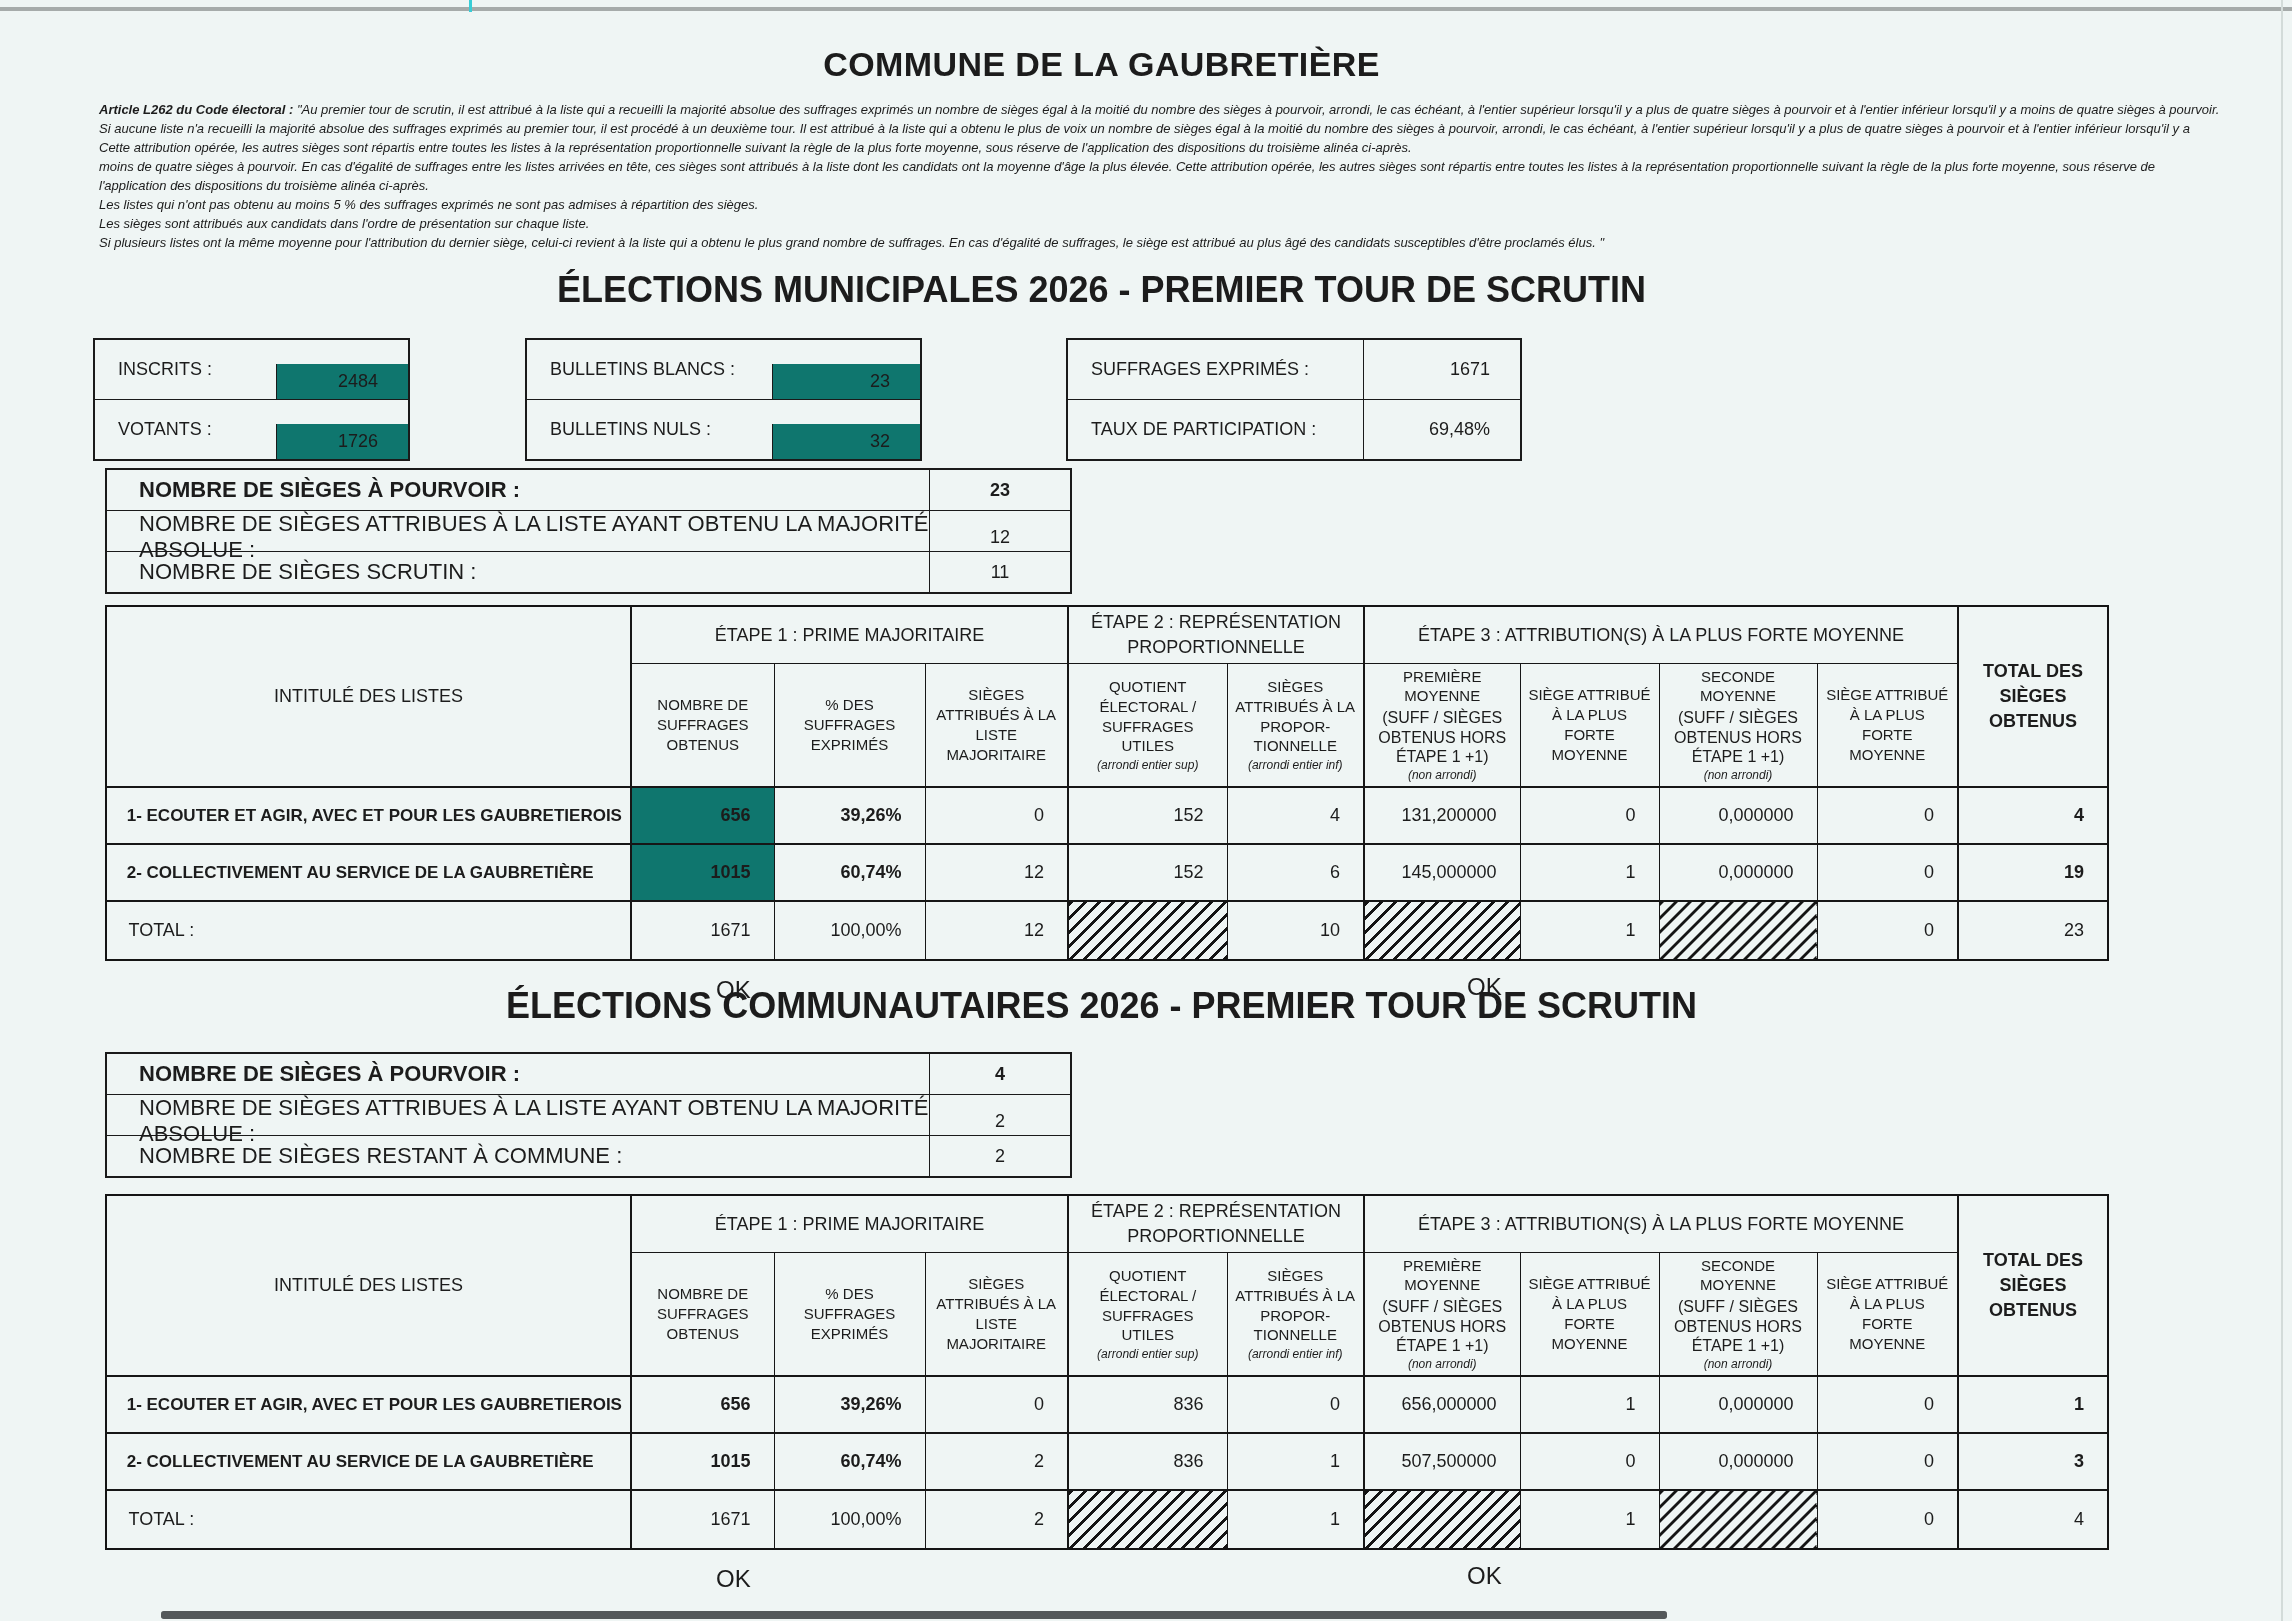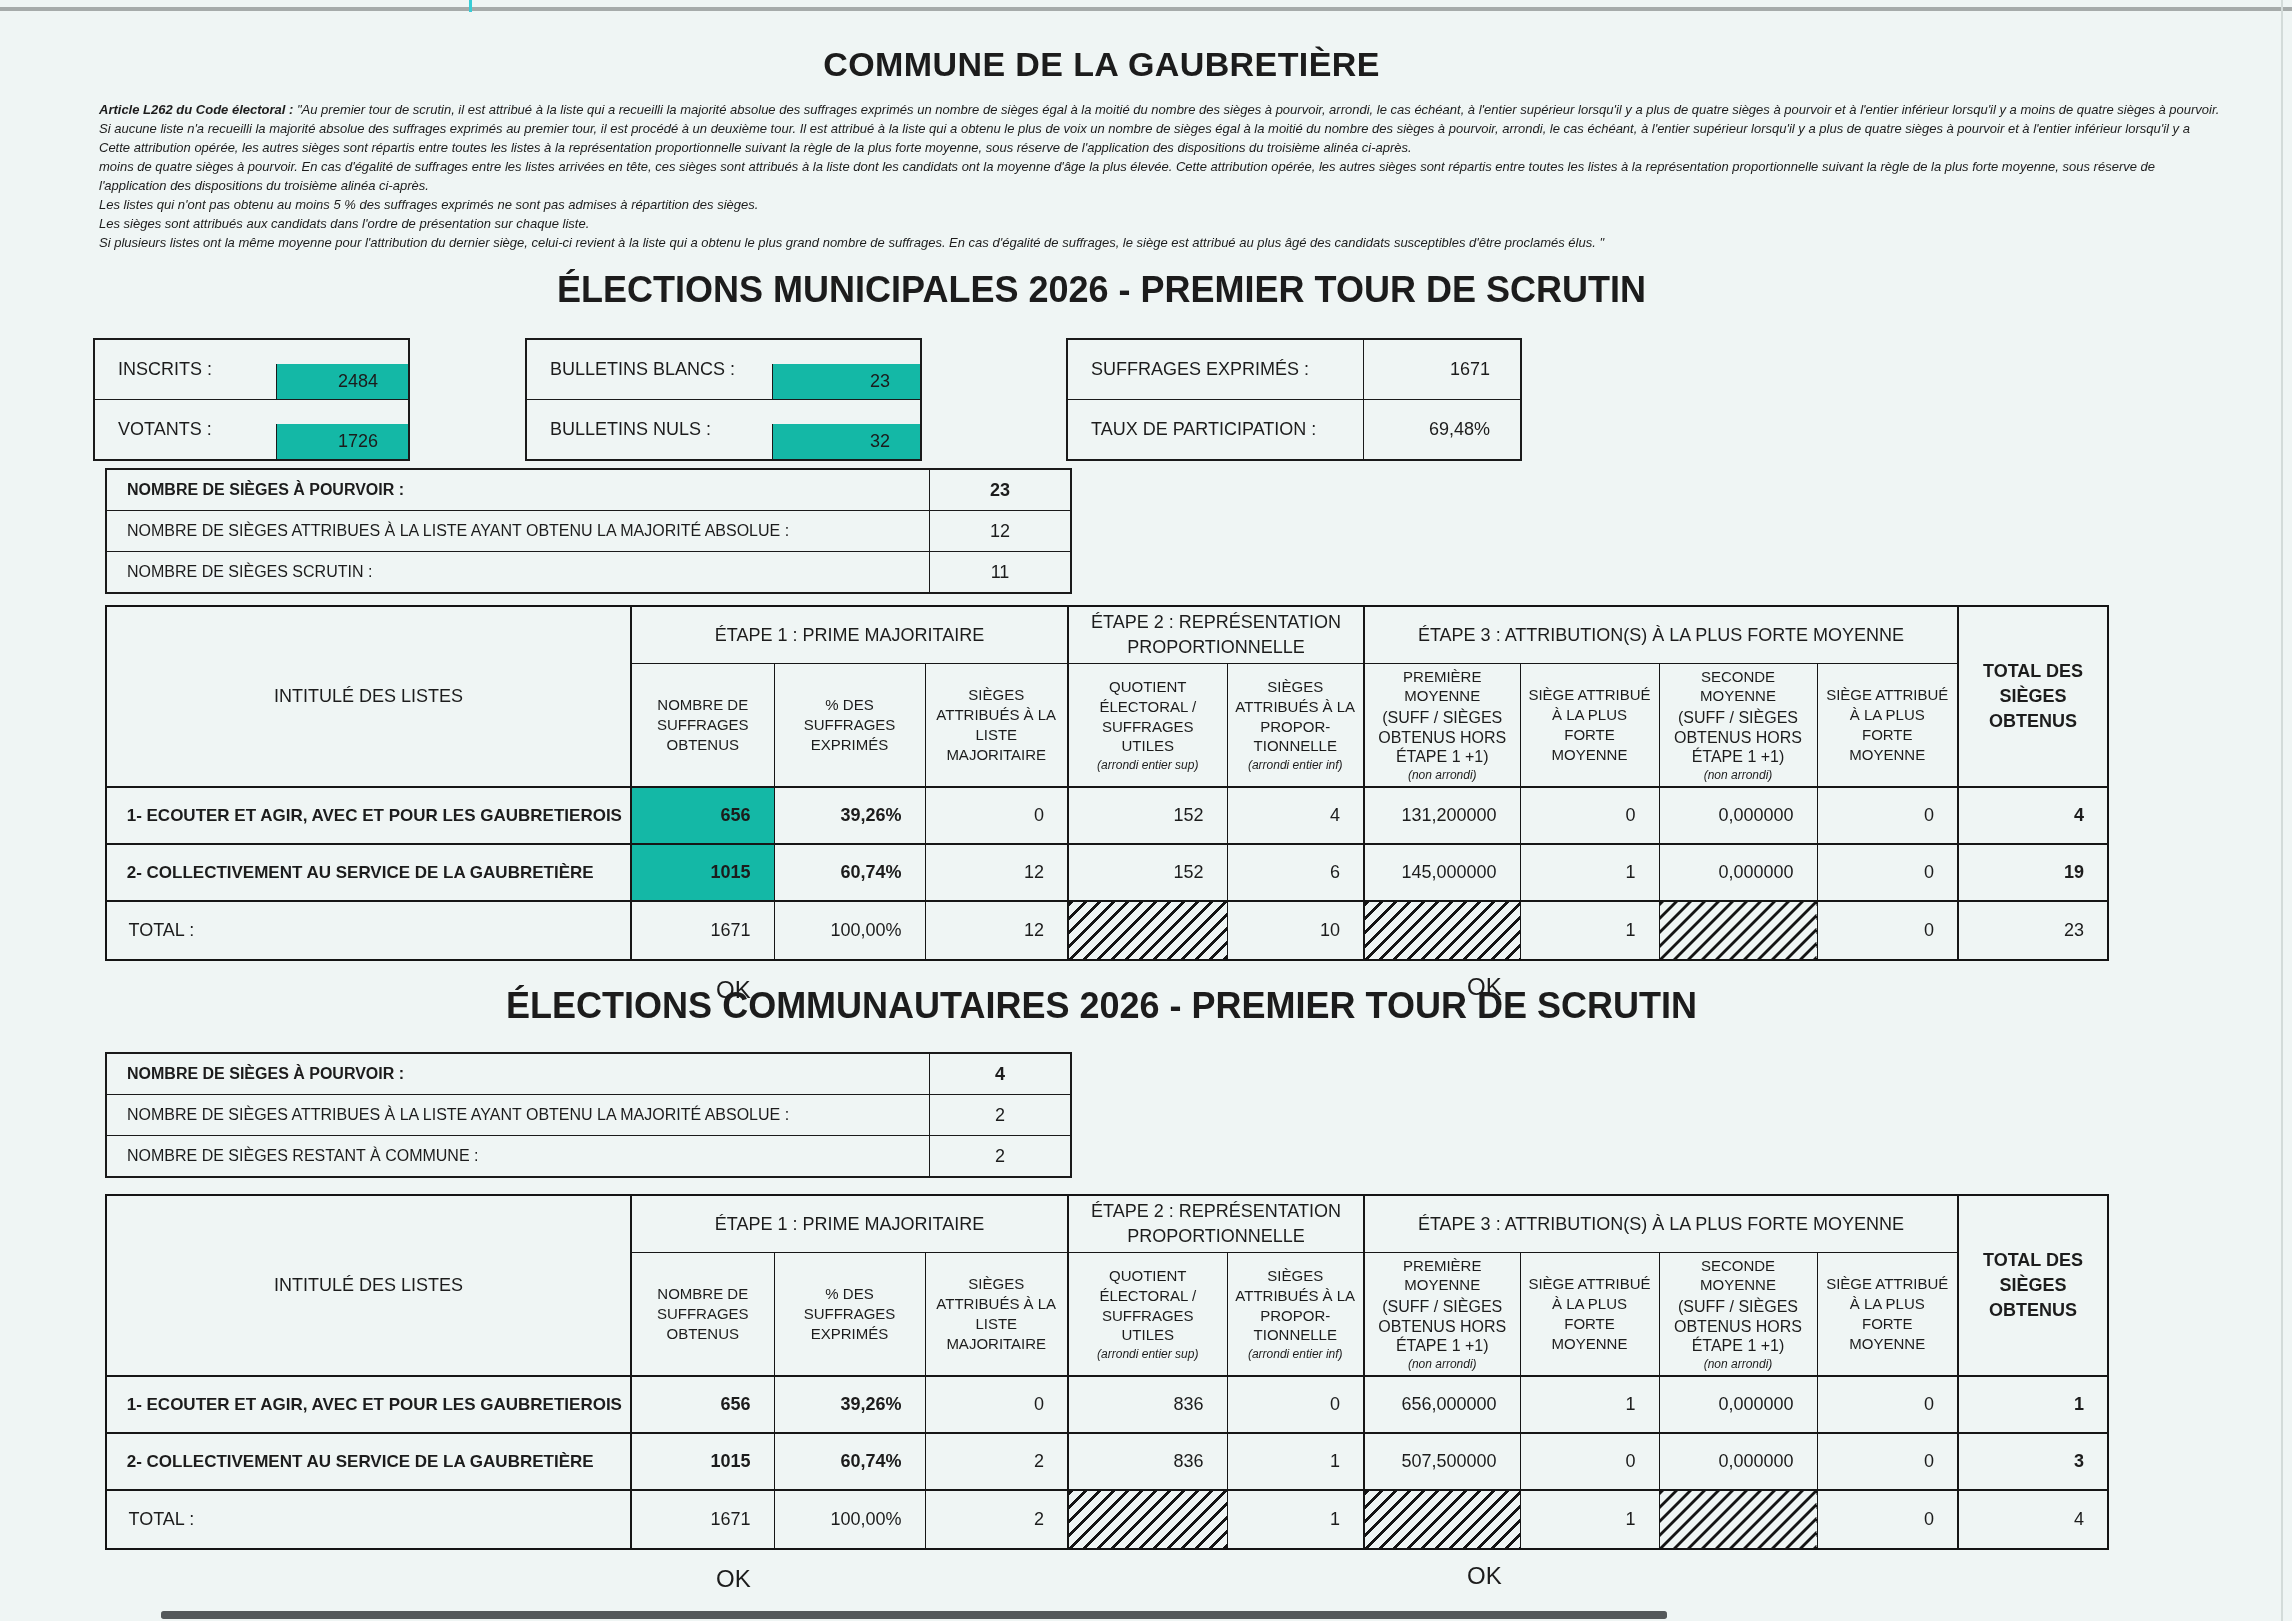--- a/index.html
+++ b/index.html
@@ -18,27 +18,27 @@
 
   .legal{left:99px;top:100px;font-size:13px;font-style:italic;line-height:19px;white-space:nowrap;}
   .legal .lb{font-weight:bold;}
 
   
   .statbox{border:2.7px solid #1a1a1a;}
   .stat-row{display:grid;grid-template-columns:1fr var(--vw);height:59px;}
   .stat-row + .stat-row{border-top:1.8px solid #1a1a1a;}
   .stat-label{display:flex;align-items:center;padding-left:23px;font-size:18px;}
   .stat-value{display:flex;align-items:center;justify-content:flex-end;padding-right:30px;font-size:18px;border-left:1.8px solid #1a1a1a;}
-  .tan{background:#14b8a6;margin-top:24px;}
+  .tan{background:#0f766e;margin-top:24px;}
 
   
   .sbox{border:2.7px solid #1a1a1a;width:963px;}
   .sbox-row{display:grid;grid-template-columns:1fr 141px;height:40px;}
   .sbox-row + .sbox-row{border-top:1.8px solid #1a1a1a;}
-  .sbox-label{display:flex;align-items:center;padding-left:20px;font-size:16px;}
+  .sbox-label{display:flex;align-items:center;padding-left:32px;font-size:22px;}
   .sbox-value{display:flex;align-items:center;justify-content:center;font-size:18px;border-left:1.8px solid #1a1a1a;}
   .bold{font-weight:bold;}
 
   
   .etable{border-collapse:collapse;table-layout:fixed;border:2.7px solid #141414;}
   .etable td{border:1.8px solid #161616;vertical-align:middle;font-size:18px;padding:0;}
   .gL{border-left-width:2.7px !important;}
   .hrow1{height:57px;} .hrow2{height:124px;} .drow{height:57px;} .trow{height:59px;}
   .hrow2 td{border-bottom-width:2.7px;}
   .drow td{border-top-width:2.7px;}

